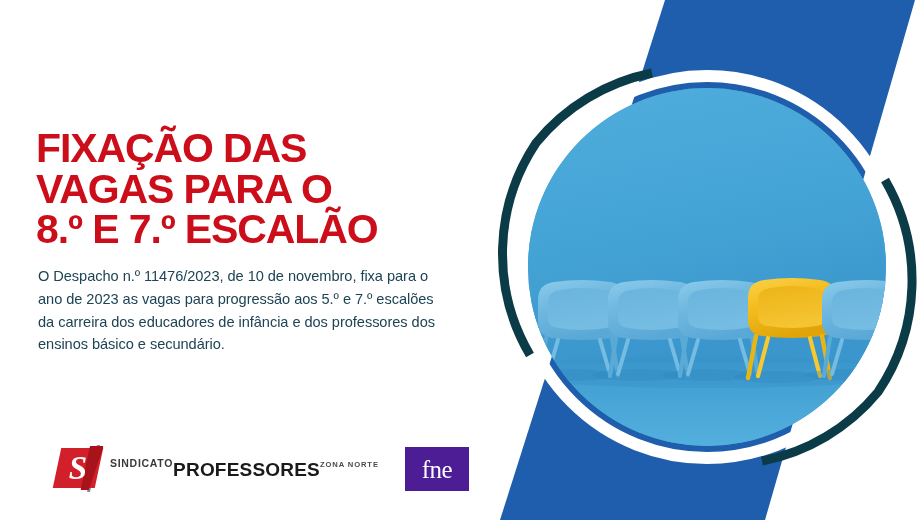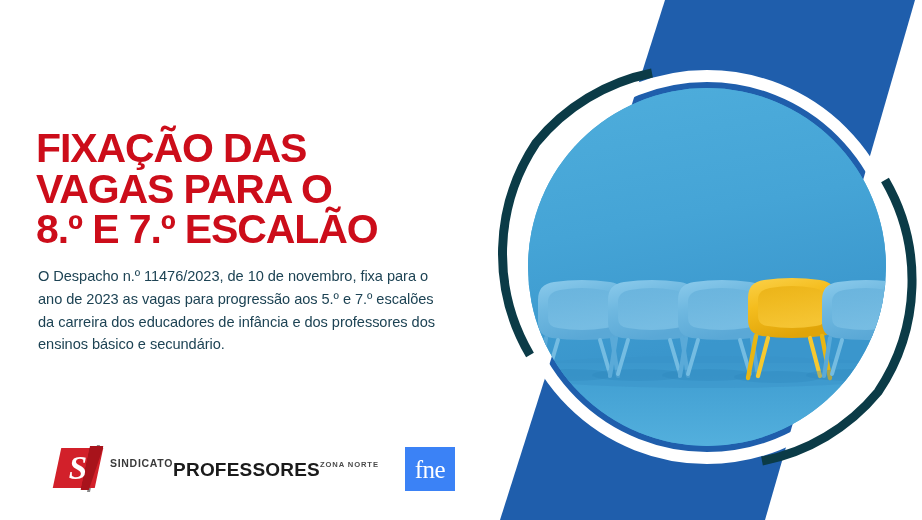--- a/index.html
+++ b/index.html
@@ -108,22 +108,22 @@
     background:#8A8A8A;
     transform:skewX(-12deg);
   }
 
   .spzn-text { display:flex; flex-direction:row; line-height:1; }
   .spzn-l1 { font-size:10.5px; font-weight:600; color:#3A3A3A; letter-spacing:0.7px; }
   .spzn-l2 { font-size:19px; font-weight:bold; color:#1A1A1A; letter-spacing:0.2px; margin-top:1.5px; }
   .spzn-l3 { font-size:7.6px; font-weight:600; color:#4A4A4A; letter-spacing:0.9px; margin-top:3px; }
 
   .logo-fne {
-    width:50px; height:44px;
-    background:#3b82f6;
+    width:64px; height:44px;
+    background:#4c1d95;
     position:relative;
     flex:none;
   }
   .logo-fne .fne-text {
     position:absolute;
     inset:0;
     color:#ffffff;
     font-family:"Liberation Serif", serif;
     font-size:25px;
     line-height:46px;

